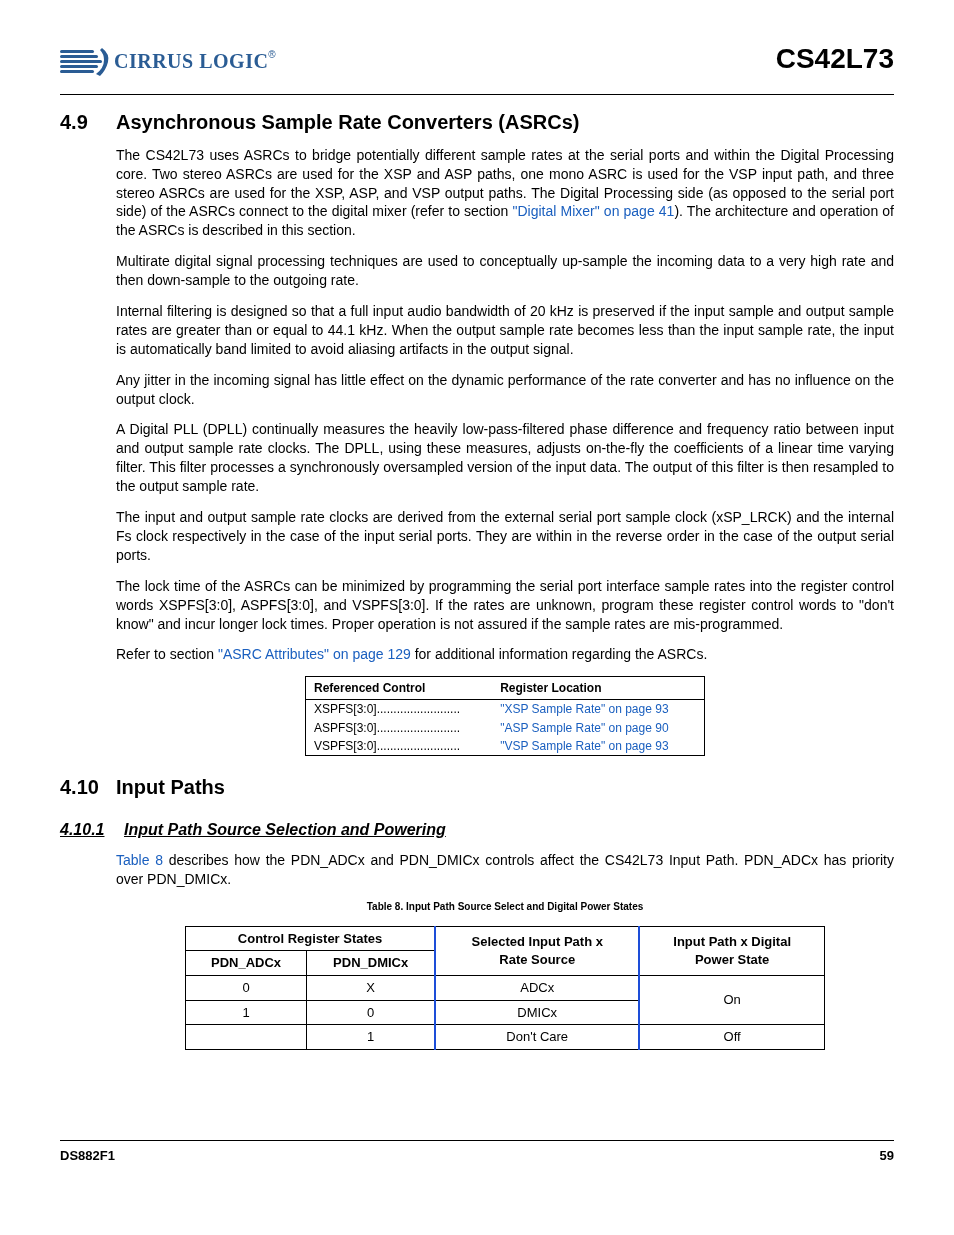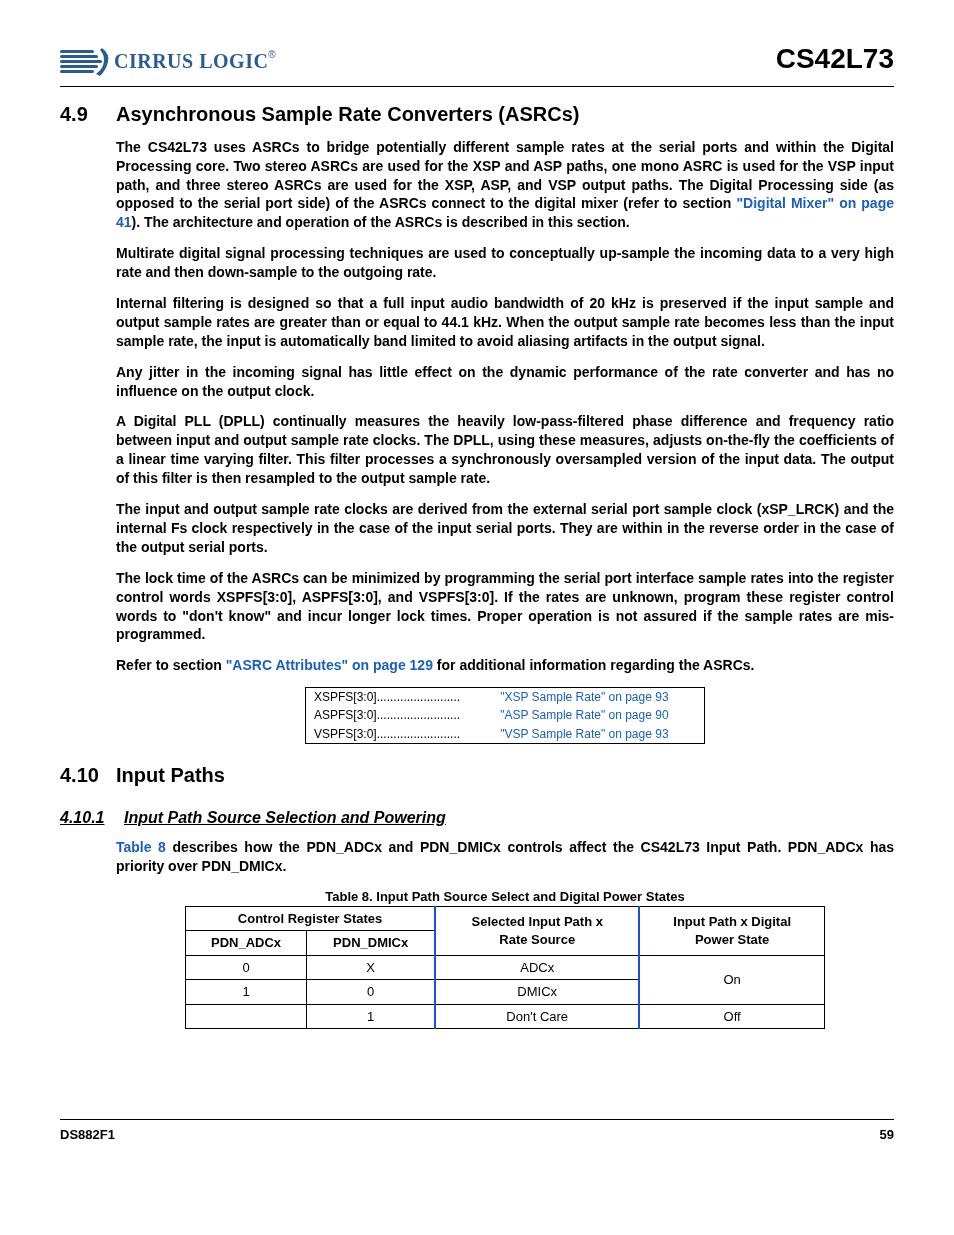--- a/index.html
+++ b/index.html
@@ -11,21 +11,21 @@
       margin: 0 auto;
       padding: 40px 60px;
       font-size: 14px;
       line-height: 1.35;
     }
     .header {
       display: flex;
       justify-content: space-between;
       align-items: flex-end;
       border-bottom: 1px solid #000;
-      padding-bottom: 8px;
+      padding-bottom: 16px;
       margin-bottom: 14px;
     }
     .logo {
       display: flex;
       align-items: center;
     }
     .logo-mark {
       width: 50px;
       height: 32px;
       margin-right: 4px;
@@ -62,21 +62,21 @@
       font-style: italic;
       font-size: 16px;
       margin-top: 18px;
       margin-bottom: 10px;
       text-decoration: underline;
     }
     .sub-num {
       min-width: 64px;
     }
     .body-block { margin-left: 56px; }
-    p.para { margin-bottom: 12px; text-align: justify; font-weight: bold; }
+    p.para { margin-bottom: 12px; text-align: justify; }
     .link { color: #1a5fbf; cursor: pointer; }
     .ref-table {
       margin: 6px auto 18px;
       border: 1px solid #000;
       border-collapse: collapse;
       width: 400px;
       font-size: 12px;
     }
     .ref-table th {
       text-align: left;
@@ -88,22 +88,22 @@
       padding: 1px 8px;
       vertical-align: top;
     }
     .ref-table td.dots::after {
       content: ".........................";
       letter-spacing: 0px;
     }
     .table-caption {
       text-align: center;
       font-weight: bold;
-      font-size: 13px;
-      margin: 8px 0 0;
+      font-size: 10px;
+      margin: 8px 0 12px;
     }
     .data-table {
       margin: 0 auto 18px;
       border-collapse: collapse;
       font-size: 13px;
       width: 640px;
     }
     .data-table th, .data-table td {
       border: 1px solid #000;
       padding: 3px 10px;
@@ -157,20 +157,24 @@
   <p class="para">Any jitter in the incoming signal has little effect on the dynamic performance of the rate converter and has no influence on the output clock.</p>
   <p class="para">A Digital PLL (DPLL) continually measures the heavily low-pass-filtered phase difference and frequency ratio between input and output sample rate clocks. The DPLL, using these measures, adjusts on-the-fly the coefficients of a linear time varying filter. This filter processes a synchronously oversampled version of the input data. The output of this filter is then resampled to the output sample rate.</p>
   <p class="para">The input and output sample rate clocks are derived from the external serial port sample clock (xSP_LRCK) and the internal Fs clock respectively in the case of the input serial ports. They are within in the reverse order in the case of the output serial ports.</p>
   <p class="para">The lock time of the ASRCs can be minimized by programming the serial port interface sample rates into the register control words XSPFS[3:0], ASPFS[3:0], and VSPFS[3:0]. If the rates are unknown, program these register control words to "don't know" and incur longer lock times. Proper operation is not assured if the sample rates are mis-programmed.</p>
   <p class="para">
     <span>Refer to section </span><span class="link">"ASRC Attributes" on page 129</span><span> for additional information regarding the ASRCs.</span>
   </p>
 
   <table class="ref-table">
     <tbody>
+        <tr>
+      <th>Referenced Control</th>
+      <th>Register Location</th>
+    </tr>
     <tr>
       <td class="dots">XSPFS[3:0]</td>
       <td><span class="link">"XSP Sample Rate" on page 93</span></td>
     </tr>
     <tr>
       <td class="dots">ASPFS[3:0]</td>
       <td><span class="link">"ASP Sample Rate" on page 90</span></td>
     </tr>
     <tr>
       <td class="dots">VSPFS[3:0]</td>

